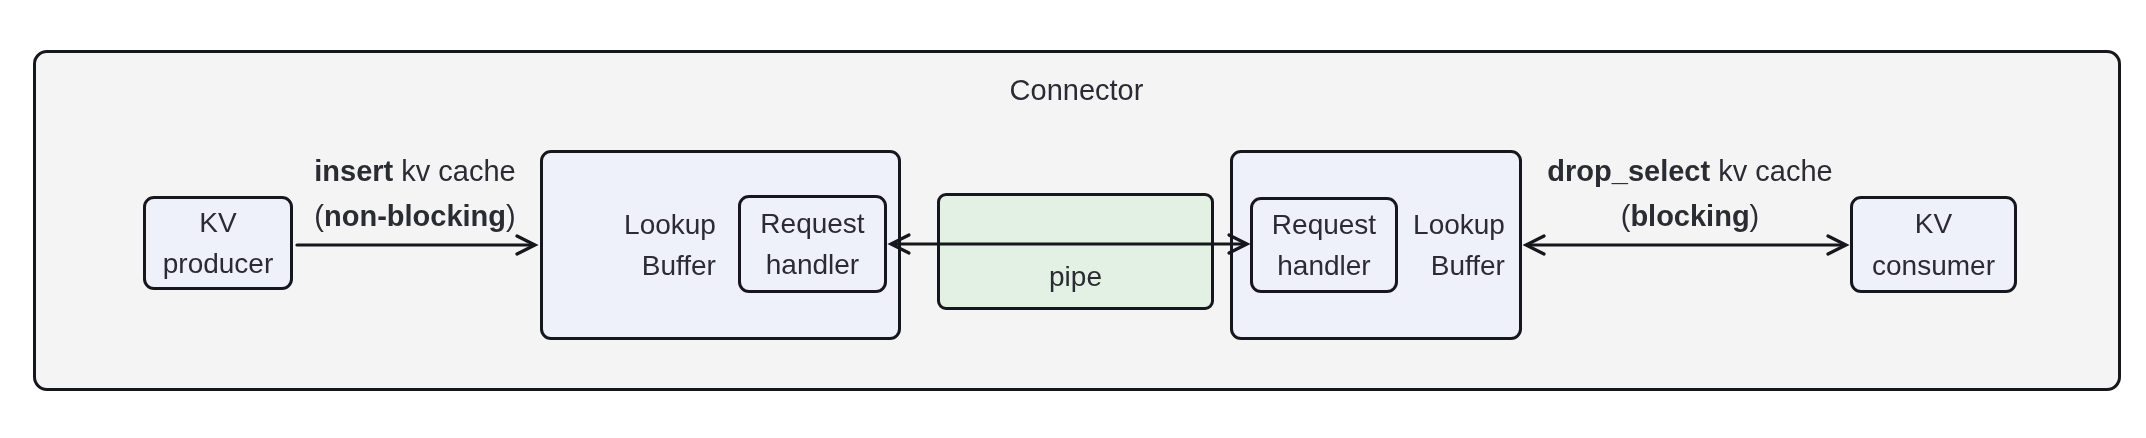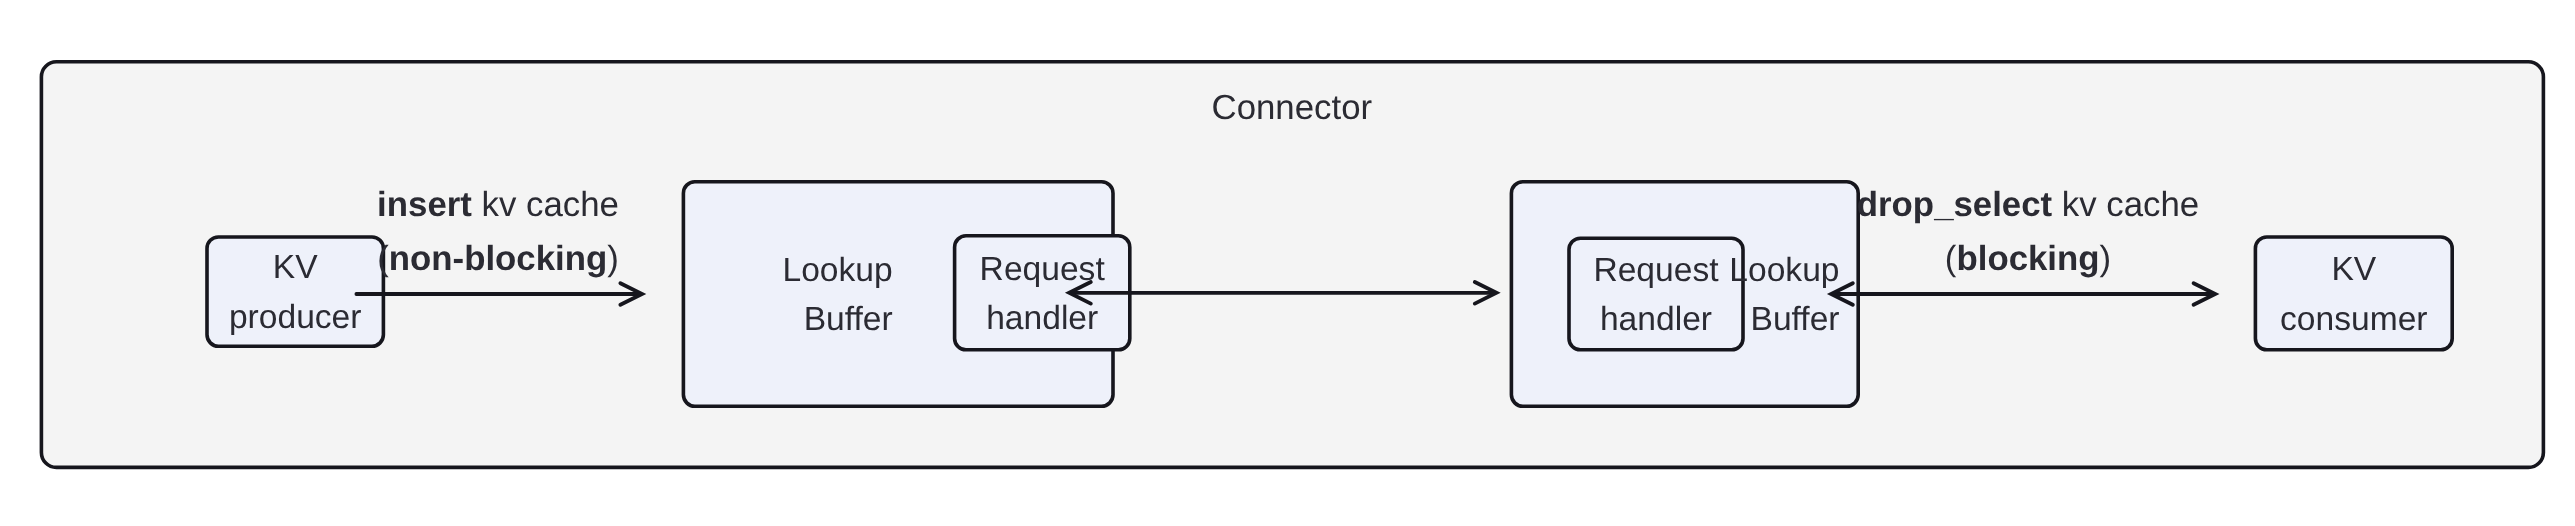--- a/index.html
+++ b/index.html
@@ -25,21 +25,21 @@
     font-size:29px;
     color:var(--text,#2b2b33);
   }
   .node{
     position:absolute;
     box-sizing:border-box;
     border:3px solid var(--border,#16161d);
     border-radius:11px;
     display:flex;align-items:center;justify-content:center;
   }
-  .node.blue{background:var(--node-fill,#eef1fa);margin-left:28px;}
+  .node.blue{background:var(--node-fill,#eef1fa);}
   .node.green{background:var(--pipe-fill,#e2f1e4);border-radius:9px;}
   .node-label{
     white-space:pre-line;
     text-align:center;
     font-size:28px;
     line-height:1.48;
     color:var(--text,#2b2b33);
   }
   .pos-label{
     position:absolute;
@@ -82,20 +82,23 @@
 
   <div class="node blue" style="left:540px;top:150px;width:361px;height:190px;">
     <span class="node-label pos-label" style="left:38px;top:0;width:178px;height:100%;">Lookup
 Buffer</span>
     <div class="node blue" style="left:195px;top:42px;width:149px;height:98px;">
       <span class="node-label">Request
 handler</span>
     </div>
   </div>
 
+  <div class="node green" style="left:937px;top:193px;width:277px;height:117px;">
+    <span class="node-label pos-label" style="left:0;right:0;top:50px;bottom:0;">pipe</span>
+  </div>
 
   <div class="node blue" style="left:1230px;top:150px;width:292px;height:190px;">
     <div class="node blue" style="left:17px;top:44px;width:148px;height:96px;">
       <span class="node-label">Request
 handler</span>
     </div>
     <span class="node-label pos-label" style="left:166px;top:0;width:120px;height:100%;">Lookup
 Buffer</span>
   </div>
 

